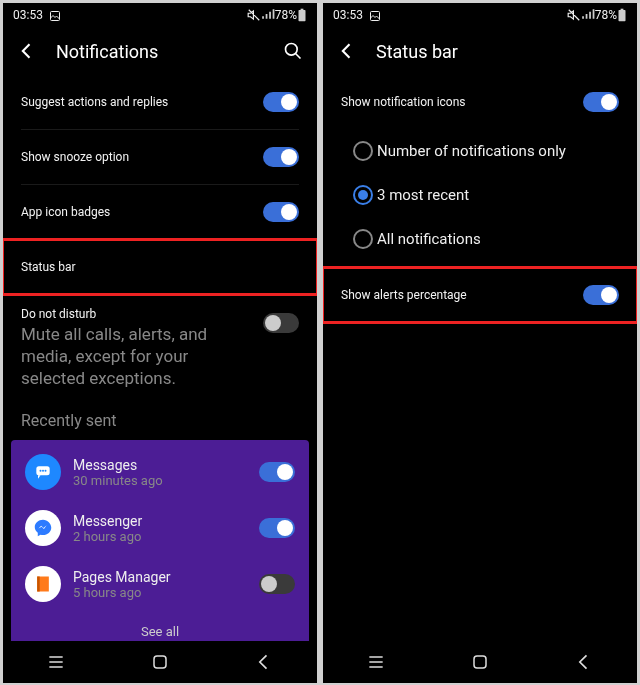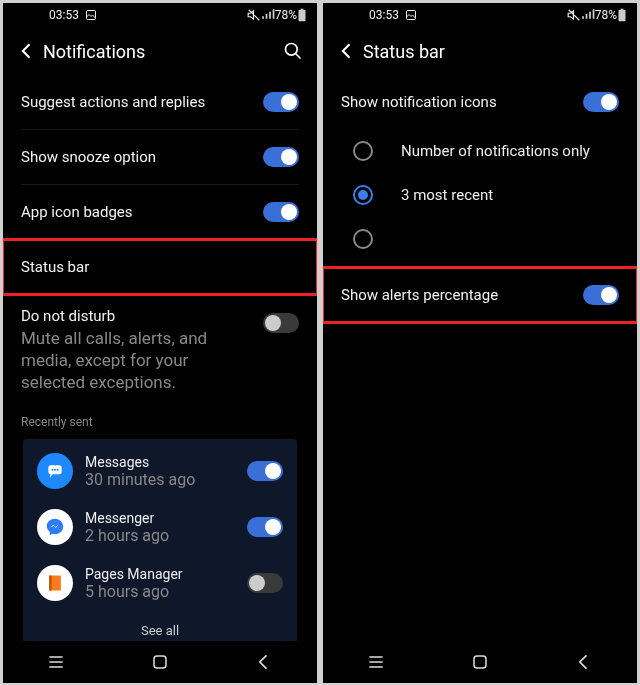--- a/index.html
+++ b/index.html
@@ -25,82 +25,82 @@
   .status-bar {
     height: 24px;
     display: flex;
     justify-content: space-between;
     align-items: center;
     padding: 0 10px;
     font-size: 12px;
     color: #eee;
   }
   .status-right { display: flex; align-items: flex-start; gap: 0; }
-  .status-left { display: flex; align-items: center; gap: 6px; margin-left: 36px; }
+  .status-left { display: flex; align-items: flex-end; gap: 6px; }
   .app-bar {
     height: 48px;
     display: flex;
     align-items: center;
     padding: 0 14px;
-    gap: 6px;
+    gap: 19px;
   }
   .app-bar .title { font-size: 18px; font-weight: 400; flex: 1; }
   .search-ic { width: 20px; height: 20px; }
   .content { flex: 1; overflow: hidden; }
   .row {
     display: flex;
     align-items: center;
     padding: 14px 18px;
     min-height: 54px;
     position: relative;
   }
   .row-text { flex: 1; }
-  .row-label { font-size: 15px; color: #f2f2f2; }
+  .row-label { font-size: 12px; color: #f2f2f2; }
   .row-sub { font-size: 17px; color: #888; line-height: 1.3; margin-top: 2px; max-width: 220px;}
   .divider { height: 1px; background: #1a1a1a; margin: 0 18px; }
   .toggle {
     width: 36px; height: 20px; border-radius: 10px;
     background: #3a3a3a; position: relative; flex-shrink: 0;
   }
   .toggle::after {
     content: ""; position: absolute; width: 16px; height: 16px;
     border-radius: 50%; background: #ccc; top: 2px; left: 2px;
     transition: none;
   }
   .toggle.on { background: #3a6fd8; }
   .toggle.on::after { background: #fff; left: 18px; }
   .highlight-box {
     border: 3px solid #e22;
     position: absolute;
     pointer-events: none;
   }
   .section-sub {
-    font-size: 12px; color: #888; padding: 10px 18px 6px;
+    font-size: 16px; color: #888; padding: 10px 18px 6px;
   }
   .card {
-    background: #0f172a; border-radius: 4px; margin: 4px 20px; padding: 4px 0;
+    background: #4c1d95; border-radius: 4px; margin: 4px 8px; padding: 4px 0;
   }
   .app-row {
     display: flex; align-items: center; padding: 10px 14px; gap: 12px;
   }
   .app-icon {
     width: 36px; height: 36px; border-radius: 50%; flex-shrink:0;
     display:flex; align-items:center; justify-content:center;
   }
   .app-info { flex:1; }
   .app-name { font-size: 14px; color: #eee; }
-  .app-time { font-size: 16px; color: #888; }
+  .app-time { font-size: 13px; color: #888; }
   .see-all { text-align:center; font-size:13px; color:#ccc; padding:12px 0 8px;}
   .tip-card { background:#161616; border-radius:14px; margin: 10px 8px 0; padding: 14px 16px 6px;}
   .tip-title { font-size:15px; margin-bottom:8px;}
   .nav-bar {
     height: 42px; display:flex; justify-content:space-around; align-items:center;
     color:#ddd;
   }
-  .radio-row { display:flex; align-items:center; padding: 12px 18px 12px 30px; gap:28px;}
+  .radio-row { display:flex; align-items:center; padding: 12px 18px 12px 30px; gap:4px;}
   .radio {
     width:20px; height:20px; border:2px solid #888; border-radius:50%;
     display:flex; align-items:center; justify-content:center; flex-shrink:0;
   }
   .radio.selected { border-color:#3a7fe8;}
   .radio.selected::after { content:""; width:10px; height:10px; background:#3a7fe8; border-radius:50%;}
   .radio-label { font-size:15px; color:#eee;}
   svg { stroke: currentColor; fill: none; }
 </style>
 </head>
@@ -286,20 +286,21 @@
     <div class="radio-row">
       <div class="radio"></div>
       <div class="radio-label">Number of notifications only</div>
     </div>
     <div class="radio-row">
       <div class="radio selected"></div>
       <div class="radio-label">3 most recent</div>
     </div>
     <div class="radio-row">
       <div class="radio"></div>
+      <div class="radio-label">All notifications</div>
     </div>
 
     <div class="divider" style="margin-top:6px;"></div>
 
     <div class="row" style="position:relative;">
       <div class="row-text">
           <div class="row-label">Show alerts percentage</div>
         </div>
       <div class="toggle on"></div>
       <div class="highlight-box" style="left:-2px;right:-2px;top:-2px;bottom:-2px;"></div>

